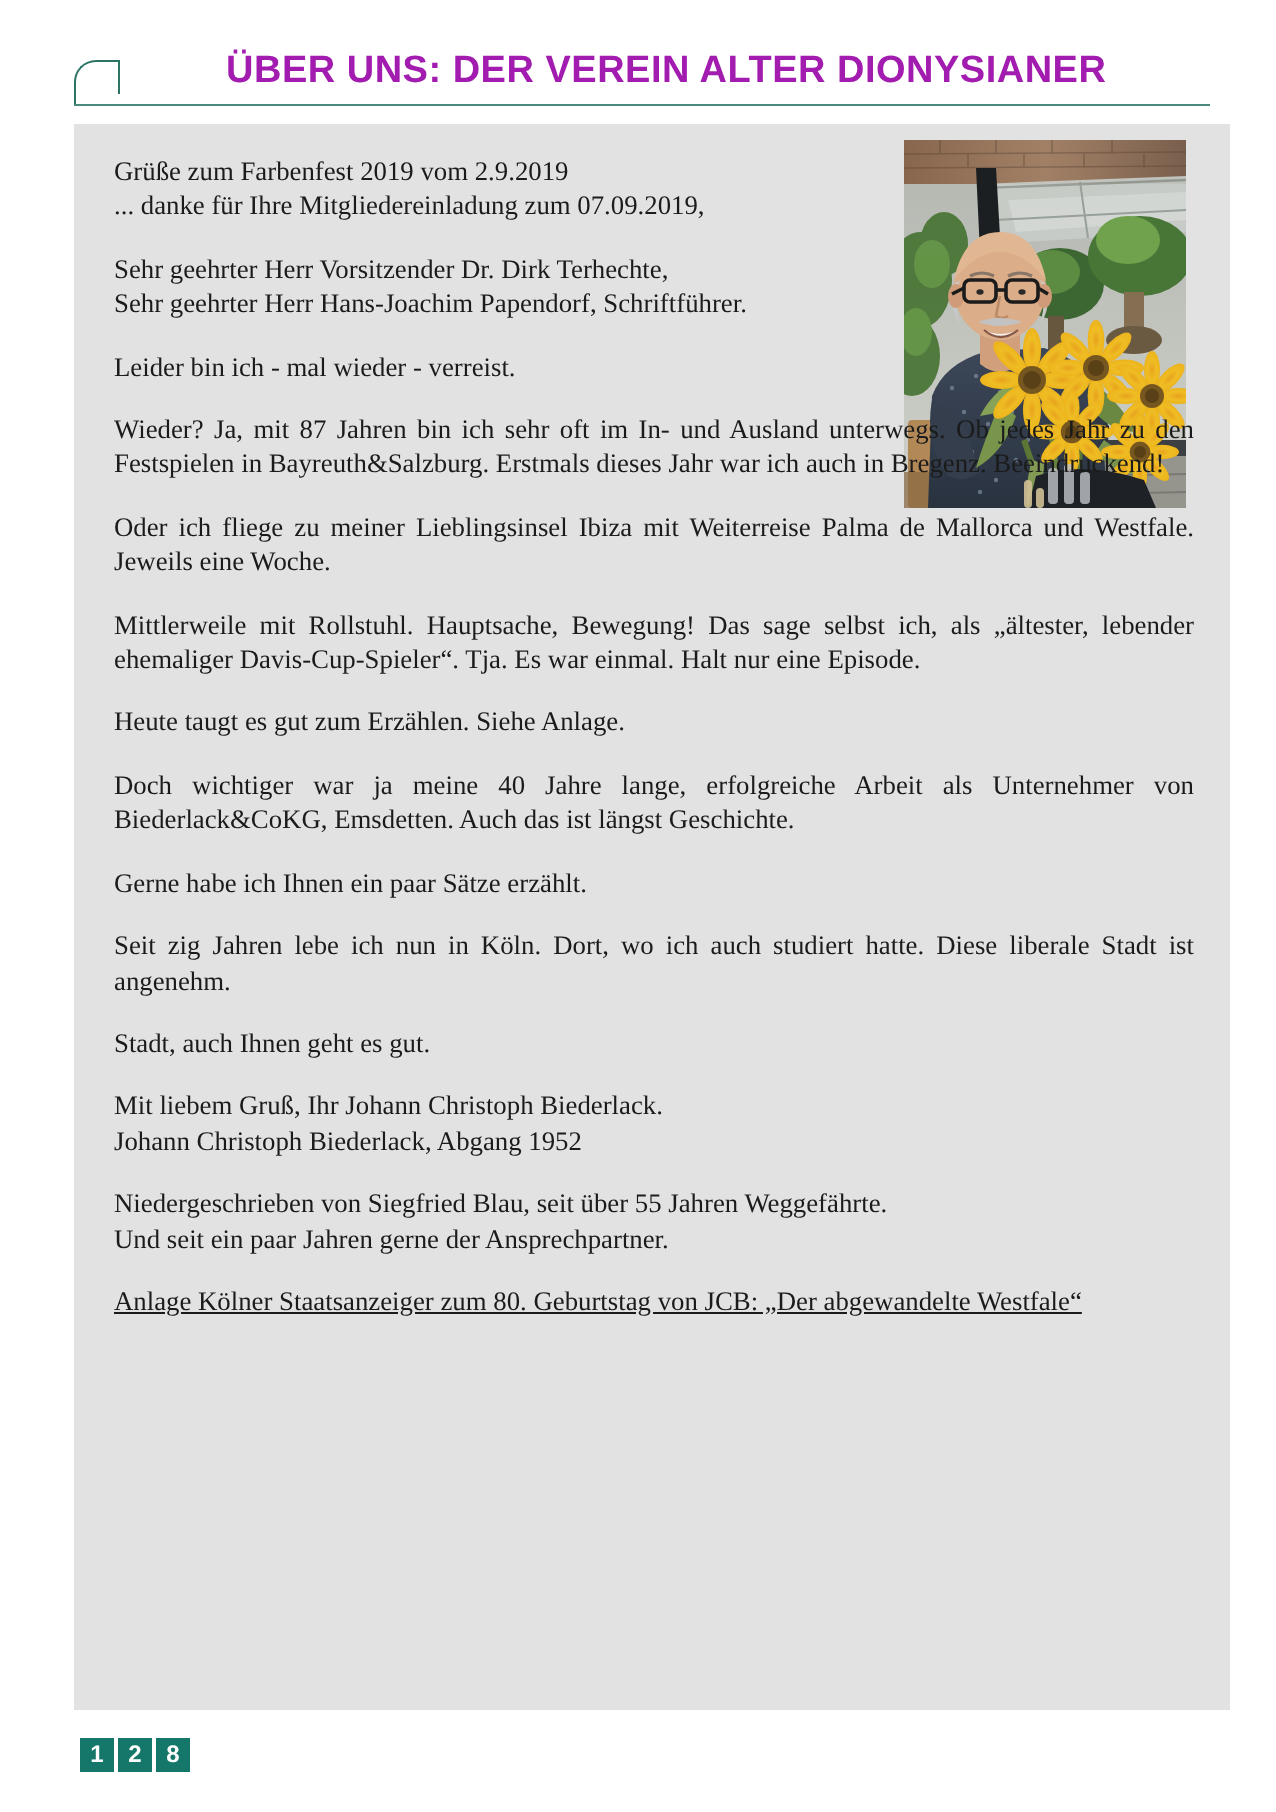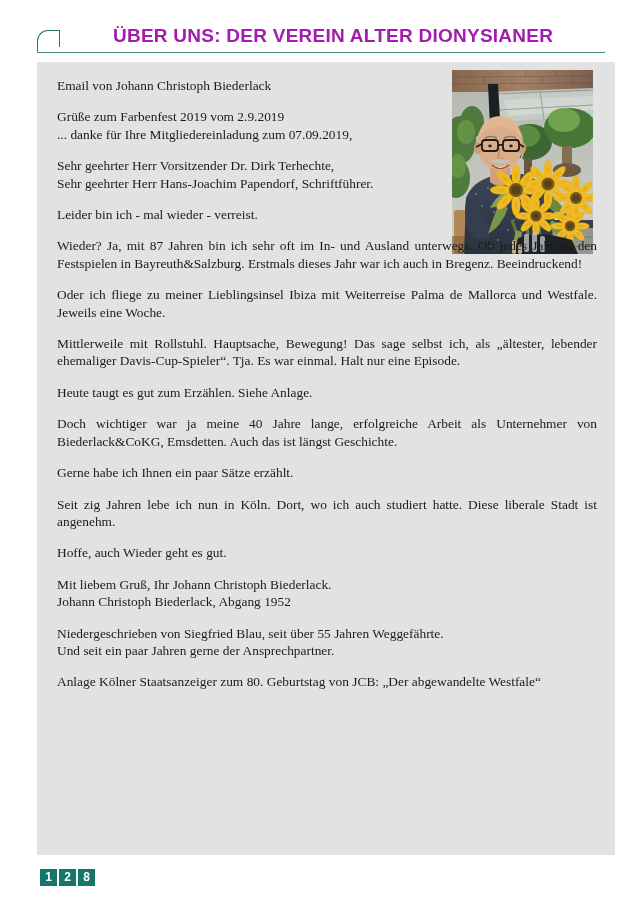--- a/index.html
+++ b/index.html
@@ -100,20 +100,21 @@
   }
   p.para.justify {
     text-align: justify;
     text-align-last: left;
   }
   p.para.narrow {
     width: 390px;
   }
   p.para.last {
     margin-bottom: 0;
+    text-decoration: underline;
   }
 
   
   .photo {
     position: absolute;
     left: 415px;
     top: 8px;
     width: 141px;
     height: 184px;
     overflow: hidden;
@@ -394,32 +395,31 @@
         <g fill="#d8c79a" opacity="0.9">
           <rect x="60" y="170" width="4" height="14" rx="2"></rect>
           <rect x="66" y="174" width="4" height="10" rx="2"></rect>
         </g>
 
         <rect x="0" y="0" width="141" height="184" fill="#000000" opacity="0.03"></rect>
       </svg>
     </div>
 
     <div class="text-col">
-      <p class="para narrow">Email von Johann Christoph Biederlack</p>
       <p class="para narrow">Grüße zum Farbenfest 2019 vom 2.9.2019<br>... danke für Ihre Mitgliedereinladung zum 07.09.2019,</p>
       <p class="para narrow">Sehr geehrter Herr Vorsitzender Dr. Dirk Terhechte,<br>Sehr geehrter Herr Hans-Joachim Papendorf, Schriftführer.</p>
       <p class="para narrow">Leider bin ich - mal wieder - verreist.</p>
       <p class="para justify">Wieder? Ja, mit 87 Jahren bin ich sehr oft im In- und Ausland unterwegs. Ob jedes Jahr zu den Festspielen in Bayreuth&amp;Salzburg. Erstmals dieses Jahr war ich auch in Bregenz. Beeindruckend!</p>
       <p class="para justify">Oder ich fliege zu meiner Lieblingsinsel Ibiza mit Weiterreise Palma de Mallorca und Westfale. Jeweils eine Woche.</p>
       <p class="para justify">Mittlerweile mit Rollstuhl. Hauptsache, Bewegung! Das sage selbst ich, als „ältester, lebender ehemaliger Davis-Cup-Spieler“. Tja. Es war einmal. Halt nur eine Episode.</p>
       <p class="para">Heute taugt es gut zum Erzählen. Siehe Anlage.</p>
       <p class="para justify">Doch wichtiger war ja meine 40 Jahre lange, erfolgreiche Arbeit als Unternehmer von Biederlack&amp;CoKG, Emsdetten. Auch das ist längst Geschichte.</p>
       <p class="para">Gerne habe ich Ihnen ein paar Sätze erzählt.</p>
       <p class="para justify">Seit zig Jahren lebe ich nun in Köln. Dort, wo ich auch studiert hatte. Diese liberale Stadt ist angenehm.</p>
-      <p class="para">Hoffe, auch Wieder geht es gut.</p>
+      <p class="para">Stadt, auch Ihnen geht es gut.</p>
       <p class="para">Mit liebem Gruß, Ihr Johann Christoph Biederlack.<br>Johann Christoph Biederlack, Abgang 1952</p>
       <p class="para">Niedergeschrieben von Siegfried Blau, seit über 55 Jahren Weggefährte.<br>Und seit ein paar Jahren gerne der Ansprechpartner.</p>
       <p class="para justify last">Anlage Kölner Staatsanzeiger zum 80. Geburtstag von JCB: „Der abgewandelte Westfale“</p>
     </div>
   </div>
 
   <div class="page-nums">
     <div class="page-num-box">1</div>
     <div class="page-num-box">2</div>
     <div class="page-num-box">8</div>

